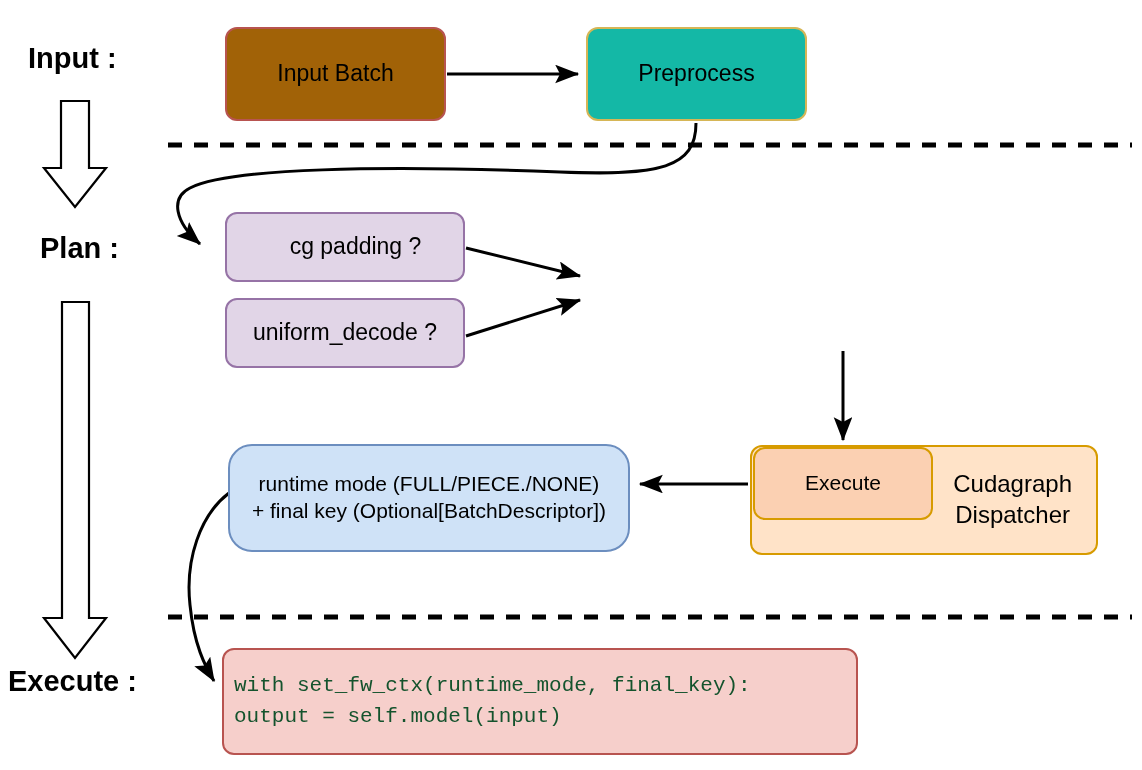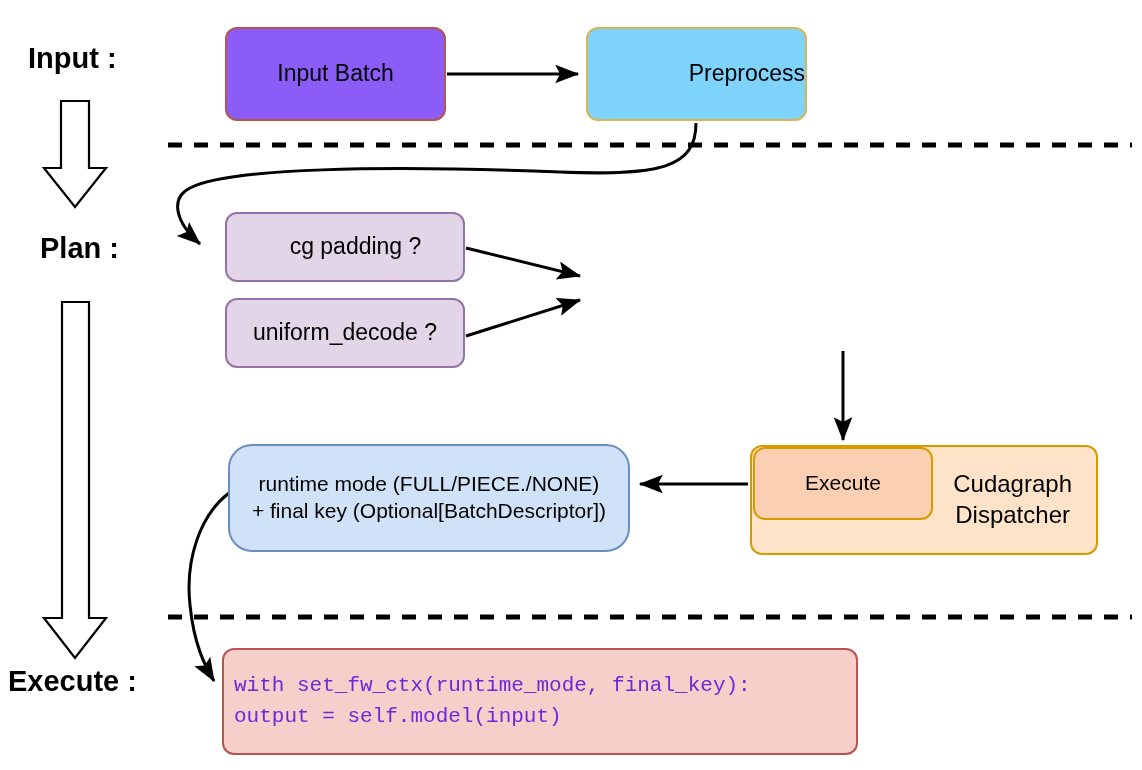--- a/index.html
+++ b/index.html
@@ -40,28 +40,27 @@
     justify-content: center;
     text-align: center;
     font-family: "Liberation Sans", sans-serif;
     color: #000000;
     line-height: 1.28;
   }
   .node-text { display: block; white-space: pre-line; }
 
   .n-input-batch {
     left: 225px; top: 27px; width: 221px; height: 94px;
-    background: #8b5cf6; border: 2px solid #b85450; border-radius: 12px;
+    background: #a16207; border: 2px solid #b85450; border-radius: 12px;
     font-size: 23px;
   }
   .n-preprocess {
     left: 586px; top: 27px; width: 221px; height: 94px;
-    background: #7dd3fc; border: 2px solid #d6b656; border-radius: 12px;
+    background: #14b8a6; border: 2px solid #d6b656; border-radius: 12px;
     font-size: 23px;
-    justify-content: flex-end;
   }
   .n-cg-padding {
     left: 225px; top: 212px; width: 240px; height: 70px;
     background: #e1d5e7; border: 2px solid #9673a6; border-radius: 12px;
     font-size: 23px;
     padding-left: 21px;
   }
   .n-uniform-decode {
     left: 225px; top: 298px; width: 240px; height: 70px;
     background: #e1d5e7; border: 2px solid #9673a6; border-radius: 12px;
@@ -88,21 +87,21 @@
   .n-runtime-mode {
     left: 228px; top: 444px; width: 402px; height: 108px;
     background: #cfe2f7; border: 2px solid #6c8ebf; border-radius: 24px;
     font-size: 21px;
   }
   .n-code {
     left: 222px; top: 648px; width: 636px; height: 107px;
     background: #f6cfcb; border: 2px solid #b85450; border-radius: 12px;
     font-family: "Liberation Mono", "DejaVu Sans Mono", monospace;
     font-size: 21px;
-    color: #6d28d9;
+    color: #14532d;
     justify-content: flex-start;
     padding-left: 10px;
     text-align: left;
   }
   .n-code .node-text { line-height: 1.45; }
 </style>
 </head>
 <body>
 
 <div id="canvas">

